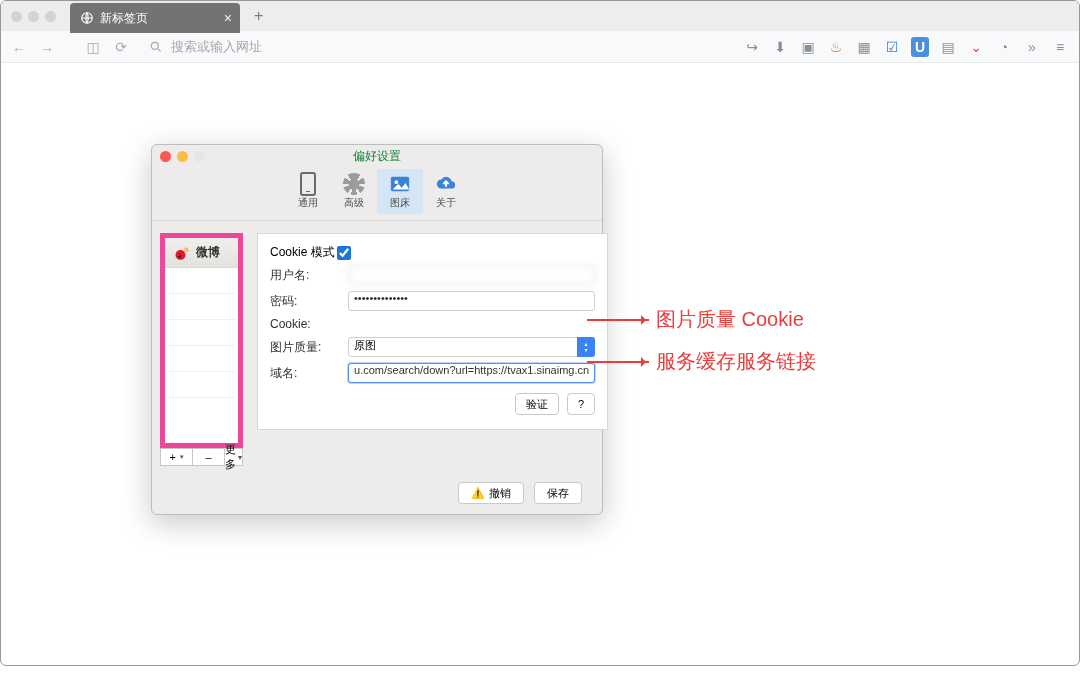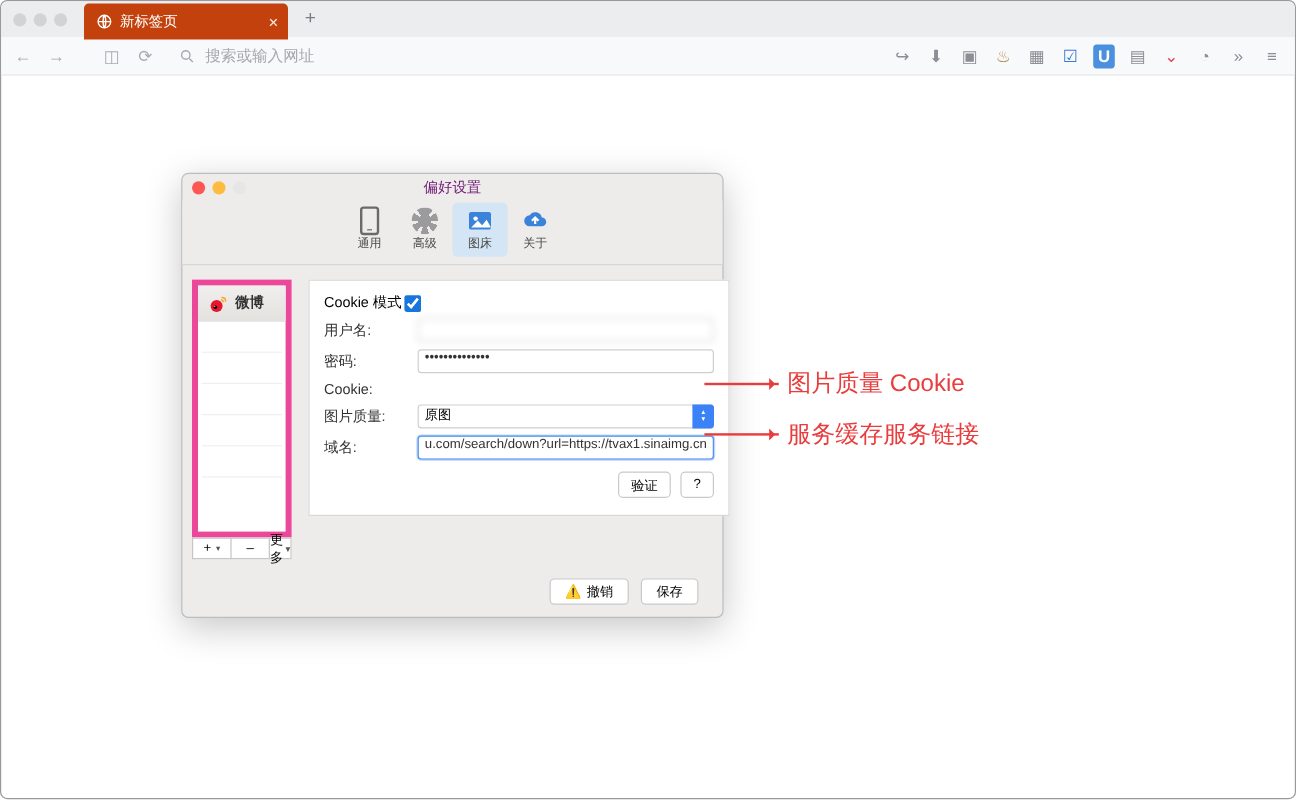--- a/index.html
+++ b/index.html
@@ -3,38 +3,38 @@
   <meta charset="utf-8">
   <style>
     * { margin: 0; padding: 0; box-sizing: border-box; font-family: -apple-system, "Helvetica Neue", Arial, sans-serif; }
     body { background: #fff; width: 1080px; height: 677px; position: relative; }
 
     
     .browser-chrome { border: 1px solid #999; border-radius: 6px; position: absolute; top: 0; left: 0; right: 0; bottom: 11px; background: #fff; overflow: hidden; }
     .tab-bar { height: 30px; background: #ecedee; display: flex; align-items: center; padding: 0 6px; }
     .traffic-lights { display: flex; gap: 6px; margin-right: 14px; margin-left: 4px; }
     .tl { width: 11px; height: 11px; border-radius: 50%; background: #d3d3d5; }
-    .tab { background: #c2410c; color: #fff; font-size: 12px; padding: 6px 8px 6px 10px; display: flex; align-items: center; gap: 6px; border-top-left-radius: 4px; border-top-right-radius: 4px; min-width: 170px; height: 30px; margin-top: 4px; }
+    .tab { background: #737373; color: #fff; font-size: 12px; padding: 6px 8px 6px 10px; display: flex; align-items: center; gap: 6px; border-top-left-radius: 4px; border-top-right-radius: 4px; min-width: 170px; height: 30px; margin-top: 4px; }
     .tab-icon { width: 14px; height: 14px; }
     .tab-close { margin-left: auto; color: #fff; opacity: .9; font-size: 14px; }
     .new-tab { margin-left: 8px; color: #7b7d82; font-size: 16px; padding: 0 6px; }
 
     .nav-bar { height: 32px; background: #f8f9fa; border-bottom: 1px solid #e6e7e9; display: flex; align-items: center; padding: 0 10px; gap: 12px; }
     .nav-icon { color: #a8aab0; font-size: 14px; display: inline-flex; width: 16px; justify-content: center; }
     .nav-sep { width: 6px; }
     .url-box { flex: 1; display: flex; align-items: center; gap: 8px; color: #a6a8ad; font-size: 13px; padding-left: 8px; }
     .right-icons { display: flex; gap: 10px; align-items: center; color: #8b8e94; }
     .right-icons span { font-size: 14px; display:inline-flex; width:18px; justify-content:center; }
     .ri-emoji { font-size: 14px; }
     .badge-blue { background: #4a90df; color: #fff; font-size: 9px; font-weight: 700; padding: 2px 3px; border-radius: 3px; }
 
     
     .prefs { position: absolute; left: 150px; top: 143px; width: 452px; background: #edeceb; border: 1px solid #bdbdbd; border-radius: 6px; box-shadow: 0 8px 30px rgba(0,0,0,.22); }
     .prefs-titlebar { height: 22px; display: flex; align-items: center; justify-content: center; position: relative; }
-    .prefs-title { font-size: 12px; color: #701a75; font-weight: 500; }
+    .prefs-title { font-size: 12px; color: #15803d; font-weight: 500; }
     .prefs-traffic { position: absolute; left: 8px; display: flex; gap: 6px; }
     .pt-close { width: 11px; height: 11px; border-radius: 50%; background: #fc5753; }
     .pt-min { width: 11px; height: 11px; border-radius: 50%; background: #fdbc40; }
     .pt-max { width: 11px; height: 11px; border-radius: 50%; background: #e6e6e6; }
 
     .toolbar { display: flex; justify-content: center; gap: 0; background: #edeceb; padding: 2px 0 6px; border-bottom: 1px solid #d6d6d6; }
     .tb-item { width: 46px; text-align: center; padding: 2px 2px 4px; border-radius: 4px; }
     .tb-item.active { background: #d4e6f6; }
     .tb-icon { width: 22px; height: 22px; margin: 2px auto 1px; display: flex; align-items: center; justify-content: center; }
     .tb-label { font-size: 10px; color: #4a4a4a; }

